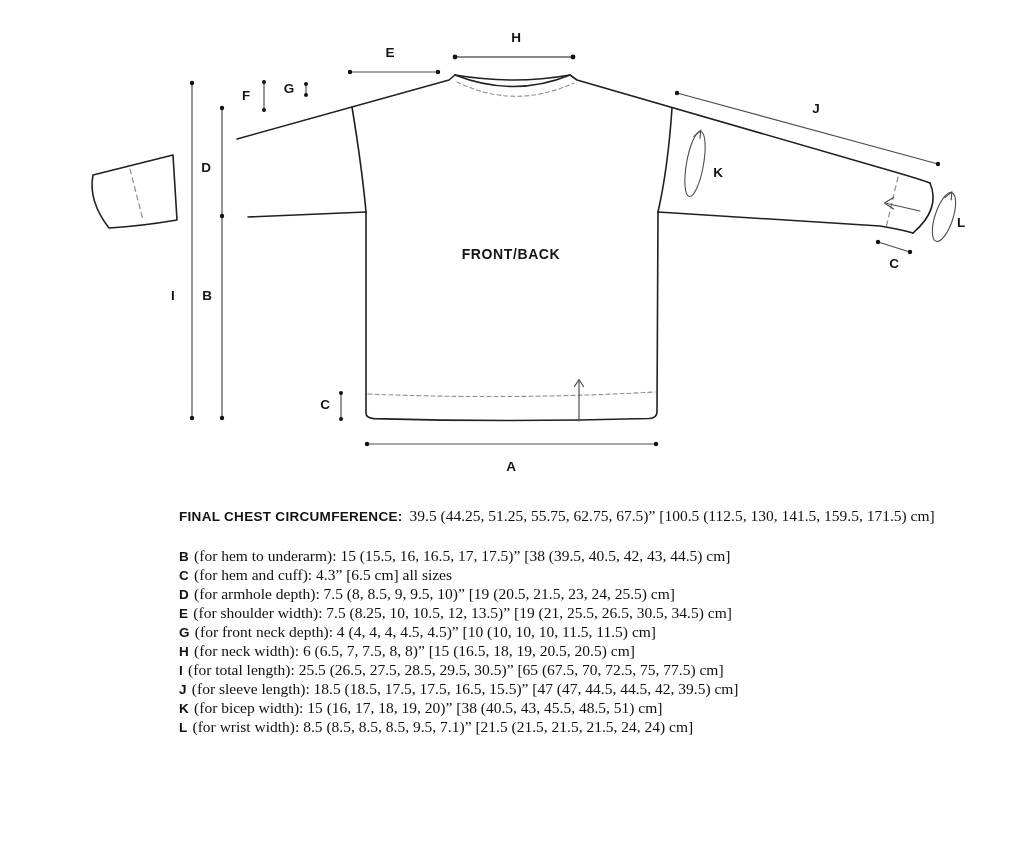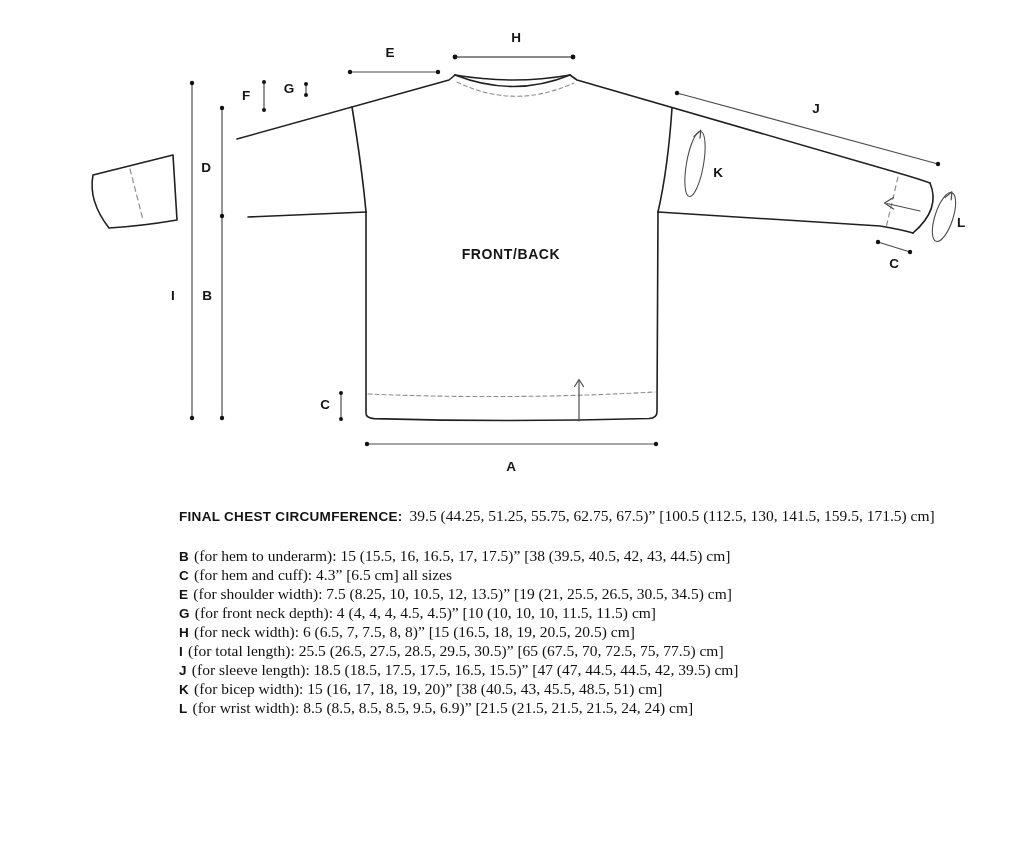--- a/index.html
+++ b/index.html
@@ -150,23 +150,24 @@
       <text class="piece-label" x="511" y="259">FRONT/BACK</text>
     </g>
   </svg>
 
   <div class="specs">
     <div class="title-line"><span class="b">FINAL CHEST CIRCUMFERENCE:</span><span class="t">39.5 (44.25, 51.25, 55.75, 62.75, 67.5)” [100.5 (112.5, 130, 141.5, 159.5, 171.5) cm]</span></div>
 
     <div class="items">
       <div class="item"><span class="b">B</span><span class="t">(for hem to underarm): 15 (15.5, 16, 16.5, 17, 17.5)” [38 (39.5, 40.5, 42, 43, 44.5) cm]</span></div>
       <div class="item"><span class="b">C</span><span class="t">(for hem and cuff): 4.3” [6.5 cm] all sizes</span></div>
+      <div class="item"><span class="b">D</span><span class="t">(for armhole depth): 7.5 (8, 8.5, 9, 9.5, 10)” [19 (20.5, 21.5, 23, 24, 25.5) cm]</span></div>
       <div class="item"><span class="b">E</span><span class="t">(for shoulder width): 7.5 (8.25, 10, 10.5, 12, 13.5)” [19 (21, 25.5, 26.5, 30.5, 34.5) cm]</span></div>
       <div class="item"><span class="b">G</span><span class="t">(for front neck depth): 4 (4, 4, 4, 4.5, 4.5)” [10 (10, 10, 10, 11.5, 11.5) cm]</span></div>
       <div class="item"><span class="b">H</span><span class="t">(for neck width): 6 (6.5, 7, 7.5, 8, 8)” [15 (16.5, 18, 19, 20.5, 20.5) cm]</span></div>
       <div class="item"><span class="b">I</span><span class="t">(for total length): 25.5 (26.5, 27.5, 28.5, 29.5, 30.5)” [65 (67.5, 70, 72.5, 75, 77.5) cm]</span></div>
       <div class="item"><span class="b">J</span><span class="t">(for sleeve length): 18.5 (18.5, 17.5, 17.5, 16.5, 15.5)” [47 (47, 44.5, 44.5, 42, 39.5) cm]</span></div>
       <div class="item"><span class="b">K</span><span class="t">(for bicep width): 15 (16, 17, 18, 19, 20)” [38 (40.5, 43, 45.5, 48.5, 51) cm]</span></div>
-      <div class="item"><span class="b">L</span><span class="t">(for wrist width): 8.5 (8.5, 8.5, 8.5, 9.5, 6.9)” [21.5 (21.5, 21.5, 21.5, 24, 24) cm]</span></div>
+      <div class="item"><span class="b">L</span><span class="t">(for wrist width): 8.5 (8.5, 8.5, 8.5, 9.5, 7.1)” [21.5 (21.5, 21.5, 21.5, 24, 24) cm]</span></div>
     </div>
   </div>
 
 </div>
 
 </body></html>

